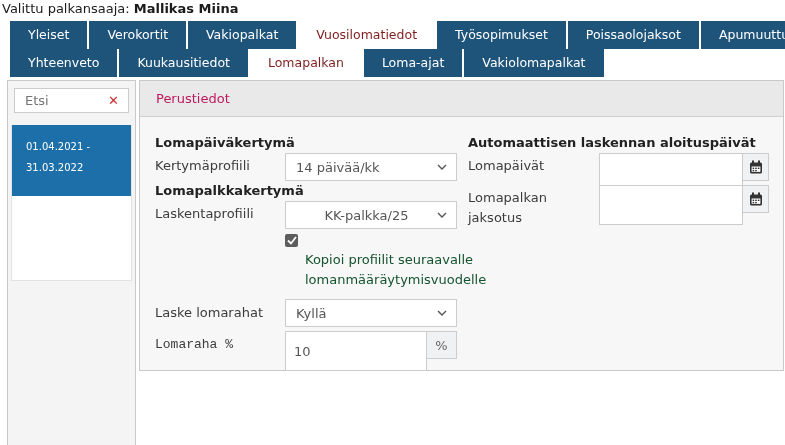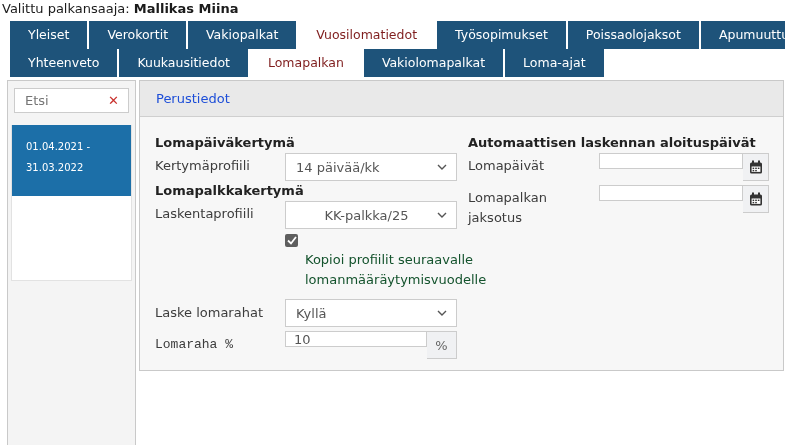--- a/index.html
+++ b/index.html
@@ -49,38 +49,38 @@
   }
   .period-item.selected { background:#1c6fa8; color:#fff; }
 
   
   .panel {
     position:absolute; left:139px; top:80px; width:645px; height:291px;
     border:1px solid #c9c9c9; background:#f7f7f7;
   }
   .panel-header {
     height:36px; line-height:35px; background:#e9e9e9;
-    border-bottom:1px solid #cfcfcf; padding-left:16px; color:#1d4ed8; font-size:13px;
+    border-bottom:1px solid #cfcfcf; padding-left:16px; color:#be185d; font-size:13px;
   }
   .panel-body { position:relative; width:100%; height:252px; }
 
   .fld-heading { position:absolute; font-weight:bold; color:#222; font-size:13px; }
   .fld-label   { position:absolute; color:#3c3c3c; font-size:13px; }
 
   .select-box {
     position:absolute; width:172px; height:28px; background:#fff;
     border:1px solid #ccc; display:flex; align-items:center;
     padding:0 9px 0 10px; color:#555; cursor:pointer;
   }
   .select-box .sel-text { flex:1 1 auto; overflow:hidden; white-space:nowrap; }
   .chevron { display:flex; align-items:center; }
 
   .input-group { position:absolute; display:flex; }
   .input-group input {
-    height:16px; border:1px solid #ccc; background:#fff; padding:0 8px;
+    height:40px; border:1px solid #ccc; background:#fff; padding:0 8px;
     font-size:13px; color:#555; outline:none;
     font-family:"DejaVu Sans","Liberation Sans",sans-serif;
   }
   .addon {
     height:28px; border:1px solid #ccc; border-left:none; background:#f0f1f3;
     display:flex; align-items:center; justify-content:center; color:#666;
     cursor:pointer;
   }
 
   .checkbox-row { position:absolute; left:145px; top:114px; display:flex; width:200px; }
@@ -107,22 +107,22 @@
   <div class="tab">Työsopimukset</div>
   <div class="tab">Poissaolojaksot</div>
   <div class="tab">Apumuuttujat</div>
   <div class="tab">Tulorekisteri</div>
 </div>
 
 <div class="tabrow tabrow-2">
   <div class="tab">Yhteenveto</div>
   <div class="tab">Kuukausitiedot</div>
   <div class="tab active">Lomapalkan</div>
+  <div class="tab">Loma-ajat</div>
   <div class="tab">Vakiolomapalkat</div>
-  <div class="tab">Loma-ajat</div>
 </div>
 
 <div class="sidebar">
   <div class="search-box">
     <input class="search-input" type="text" placeholder="Etsi" style="">
     <span class="search-clear">✕</span>
   </div>
   <div class="period-list">
     <div class="period-item selected">01.04.2021 - 31.03.2022</div>
   </div>

